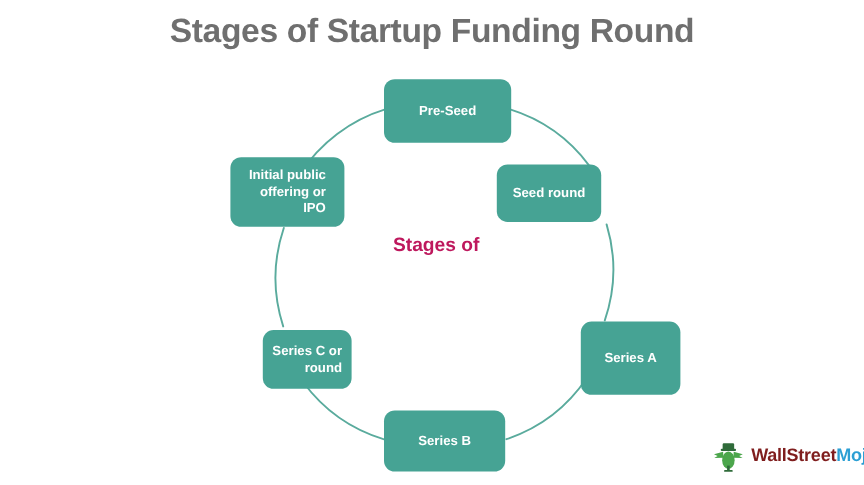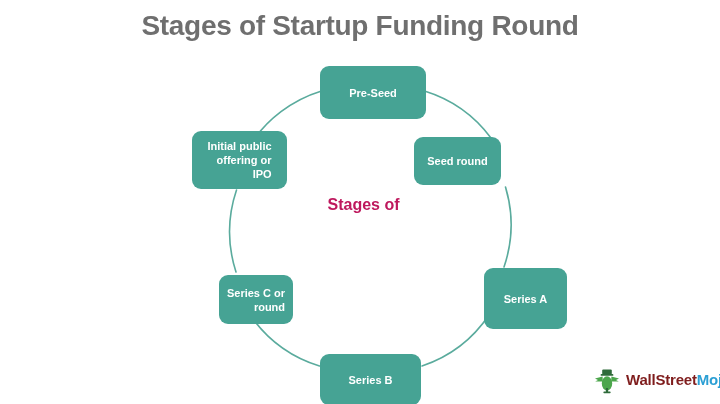--- a/index.html
+++ b/index.html
@@ -73,21 +73,21 @@
     justify-content: center;
     text-align: center;
     line-height: 14px;
     padding: 2px 4px;
   }
   .node .nl { display: block; text-align: right; }
 
   #node-pre-seed   { left: 320px; top:  20px; width: 106px; height: 53px; }
   #node-seed-round { left: 414px; top:  91px; width:  87px; height: 48px; }
   #node-series-a   { left: 444px; top: 222px; width:  83px; height: 61px; margin-left: 40px; }
-  #node-series-b   { left: 320px; top: 296px; width: 101px; height: 51px; margin-top: 12px; }
+  #node-series-b   { left: 320px; top: 296px; width: 101px; height: 51px; }
   #node-series-c   { left: 198px; top: 229px; width:  74px; height: 49px; margin-left: 21px; }
   #node-ipo        { left: 192px; top:  85px; width:  95px; height: 58px; }
 
   
   #logo {
     position: absolute;
     left: 592px;
     top: 362px;
     width: 122px;
     height: 34px;

